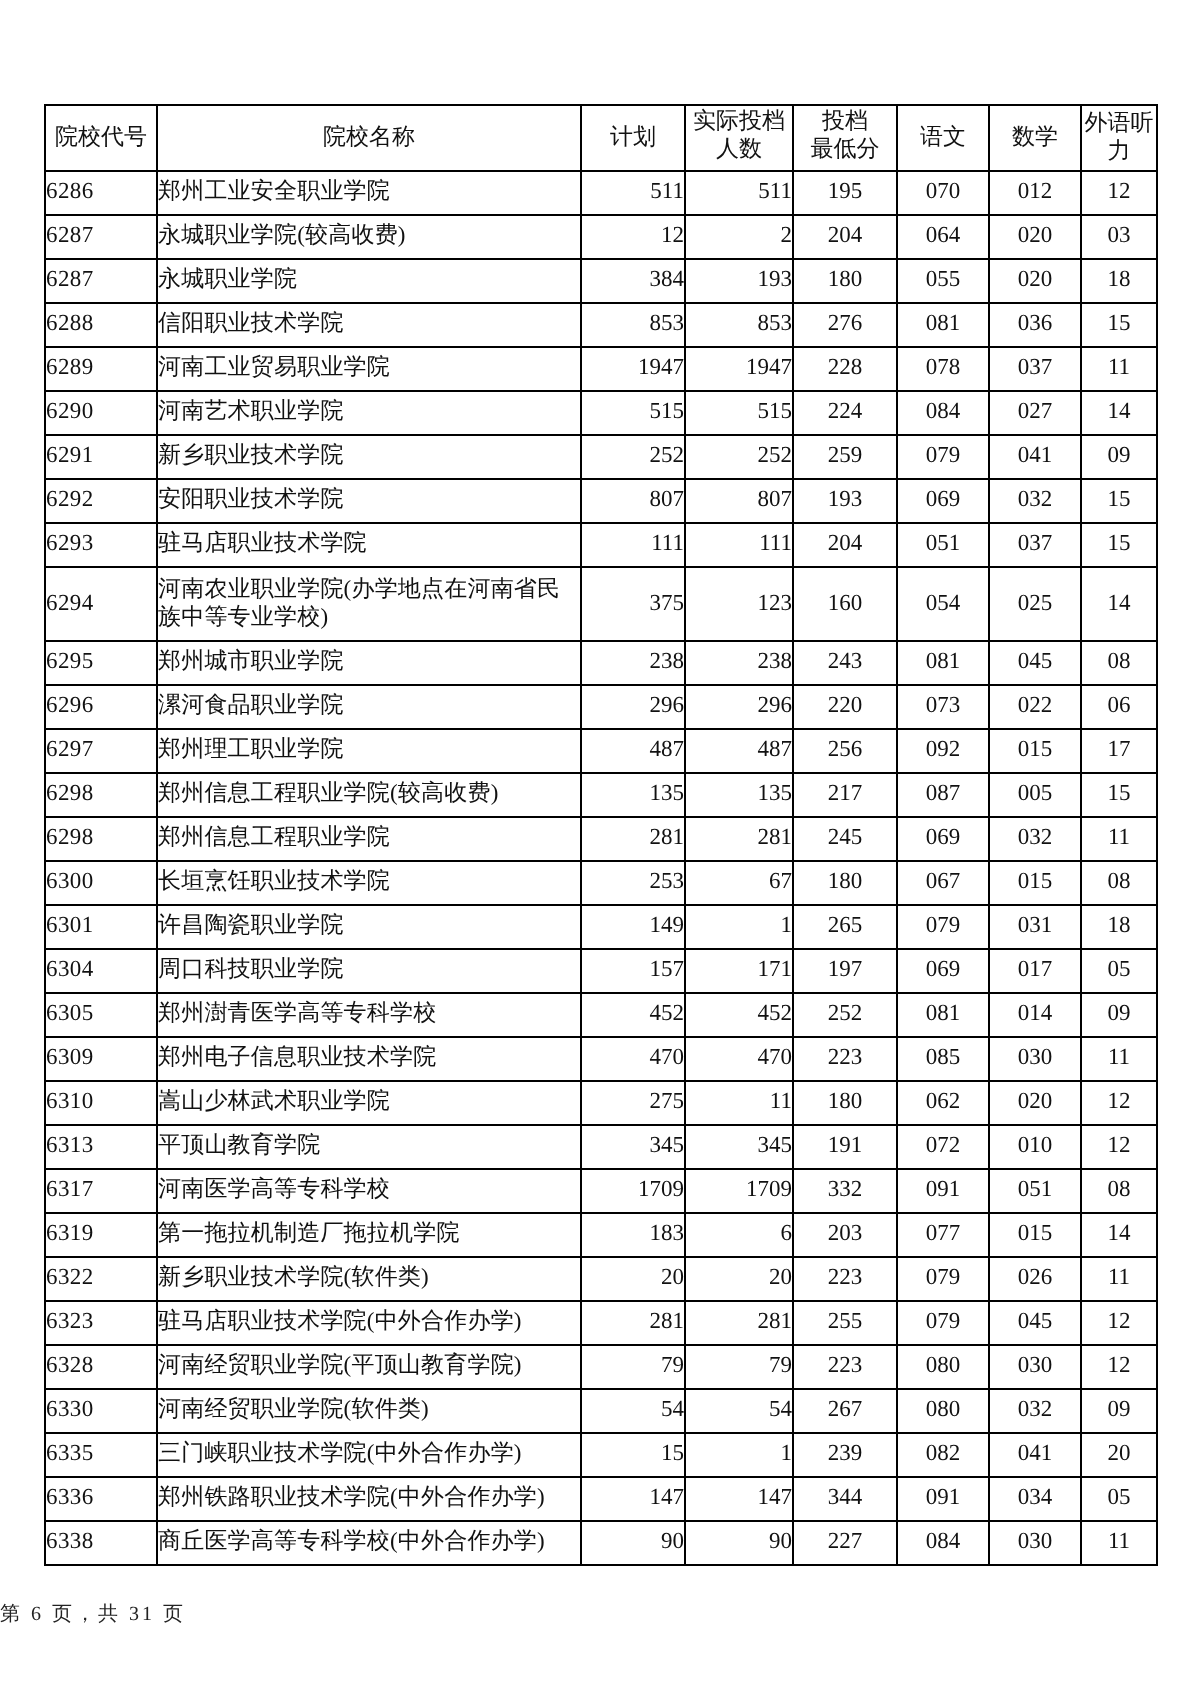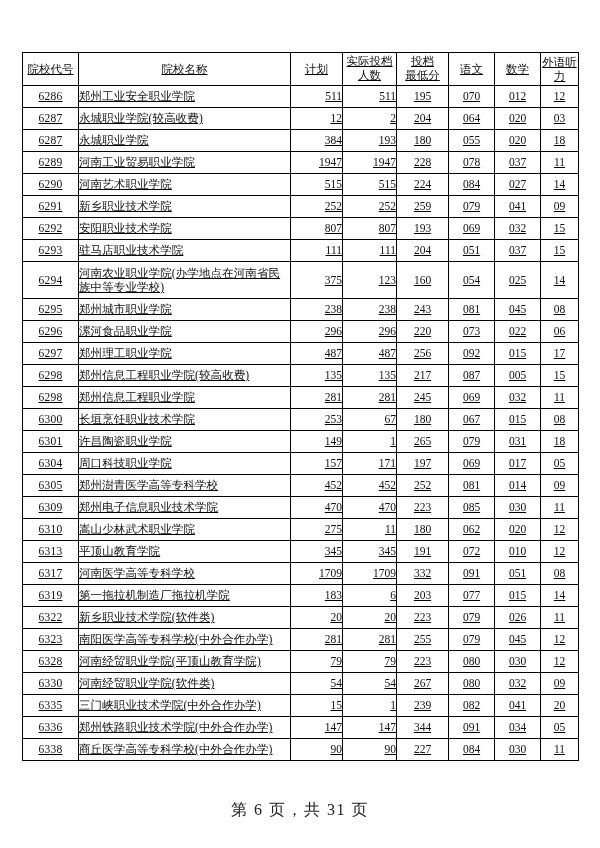--- a/index.html
+++ b/index.html
@@ -24,21 +24,20 @@
     position: absolute;
     left: 22px;
     top: 52px;
     width: 556px;
   }
   table.score-table {
     border-collapse: collapse;
     width: 556px;
     table-layout: fixed;
     border: 1.3px solid #000;
-    text-decoration: underline;
   }
   table.score-table th,
   table.score-table td {
     border: 0.9px solid #000;
     padding: 0;
     font-weight: normal;
     font-size: 11.5px;
     line-height: 1.25;
     color: #111;
   }
@@ -53,21 +52,20 @@
   thead th .hdr-2 {
     display: block;
     line-height: 1.2;
   }
   tbody td {
     height: 21px;
     vertical-align: middle;
     padding: 1px 4px;
   }
   td.c-code {
-    text-align: center;
     letter-spacing: 0.2px;
   }
   td.c-name {
     text-align: left;
     padding-left: 5px;
     letter-spacing: 0.1px;
     margin-left: 44px;
   }
   td.c-num-right {
     text-align: right;
@@ -86,22 +84,21 @@
   .col-min   { width: 52px; }
   .col-chn   { width: 46px; }
   .col-math  { width: 46px; }
   .col-eng   { width: 38px; }
 
   .footer {
     position: absolute;
     left: 0;
     right: 0;
     top: 800px;
-    text-align: center;
-    font-size: 16px;
+    font-size: 10px;
     color: #222;
     letter-spacing: 1.5px;
   }
 </style>
 </head>
 <body>
 
 <div class="page">
 
   <div class="table-wrap">
@@ -159,20 +156,30 @@
             <td class="c-code">6287</td>
             <td class="c-name">永城职业学院</td>
             <td class="c-num-right">384</td>
             <td class="c-num-right">193</td>
             <td class="c-num-center">180</td>
             <td class="c-num-center">055</td>
             <td class="c-num-center">020</td>
             <td class="c-num-center">18</td>
           </tr>
           <tr>
+            <td class="c-code">6288</td>
+            <td class="c-name">信阳职业技术学院</td>
+            <td class="c-num-right">853</td>
+            <td class="c-num-right">853</td>
+            <td class="c-num-center">276</td>
+            <td class="c-num-center">081</td>
+            <td class="c-num-center">036</td>
+            <td class="c-num-center">15</td>
+          </tr>
+          <tr>
             <td class="c-code">6289</td>
             <td class="c-name">河南工业贸易职业学院</td>
             <td class="c-num-right">1947</td>
             <td class="c-num-right">1947</td>
             <td class="c-num-center">228</td>
             <td class="c-num-center">078</td>
             <td class="c-num-center">037</td>
             <td class="c-num-center">11</td>
           </tr>
           <tr>
@@ -370,21 +377,21 @@
             <td class="c-name">新乡职业技术学院(软件类)</td>
             <td class="c-num-right">20</td>
             <td class="c-num-right">20</td>
             <td class="c-num-center">223</td>
             <td class="c-num-center">079</td>
             <td class="c-num-center">026</td>
             <td class="c-num-center">11</td>
           </tr>
           <tr>
             <td class="c-code">6323</td>
-            <td class="c-name">南阳医学高等专科学校(中外合作办学)</td>
+            <td class="c-name">驻马店职业技术学院(中外合作办学)</td>
             <td class="c-num-right">281</td>
             <td class="c-num-right">281</td>
             <td class="c-num-center">255</td>
             <td class="c-num-center">079</td>
             <td class="c-num-center">045</td>
             <td class="c-num-center">12</td>
           </tr>
           <tr>
             <td class="c-code">6328</td>
             <td class="c-name">河南经贸职业学院(平顶山教育学院)</td>

